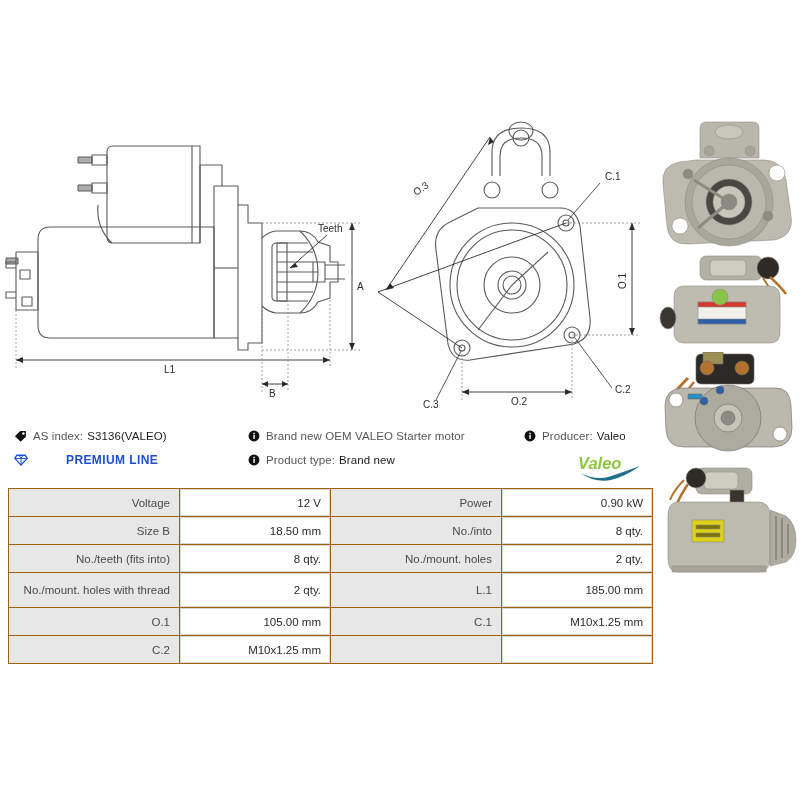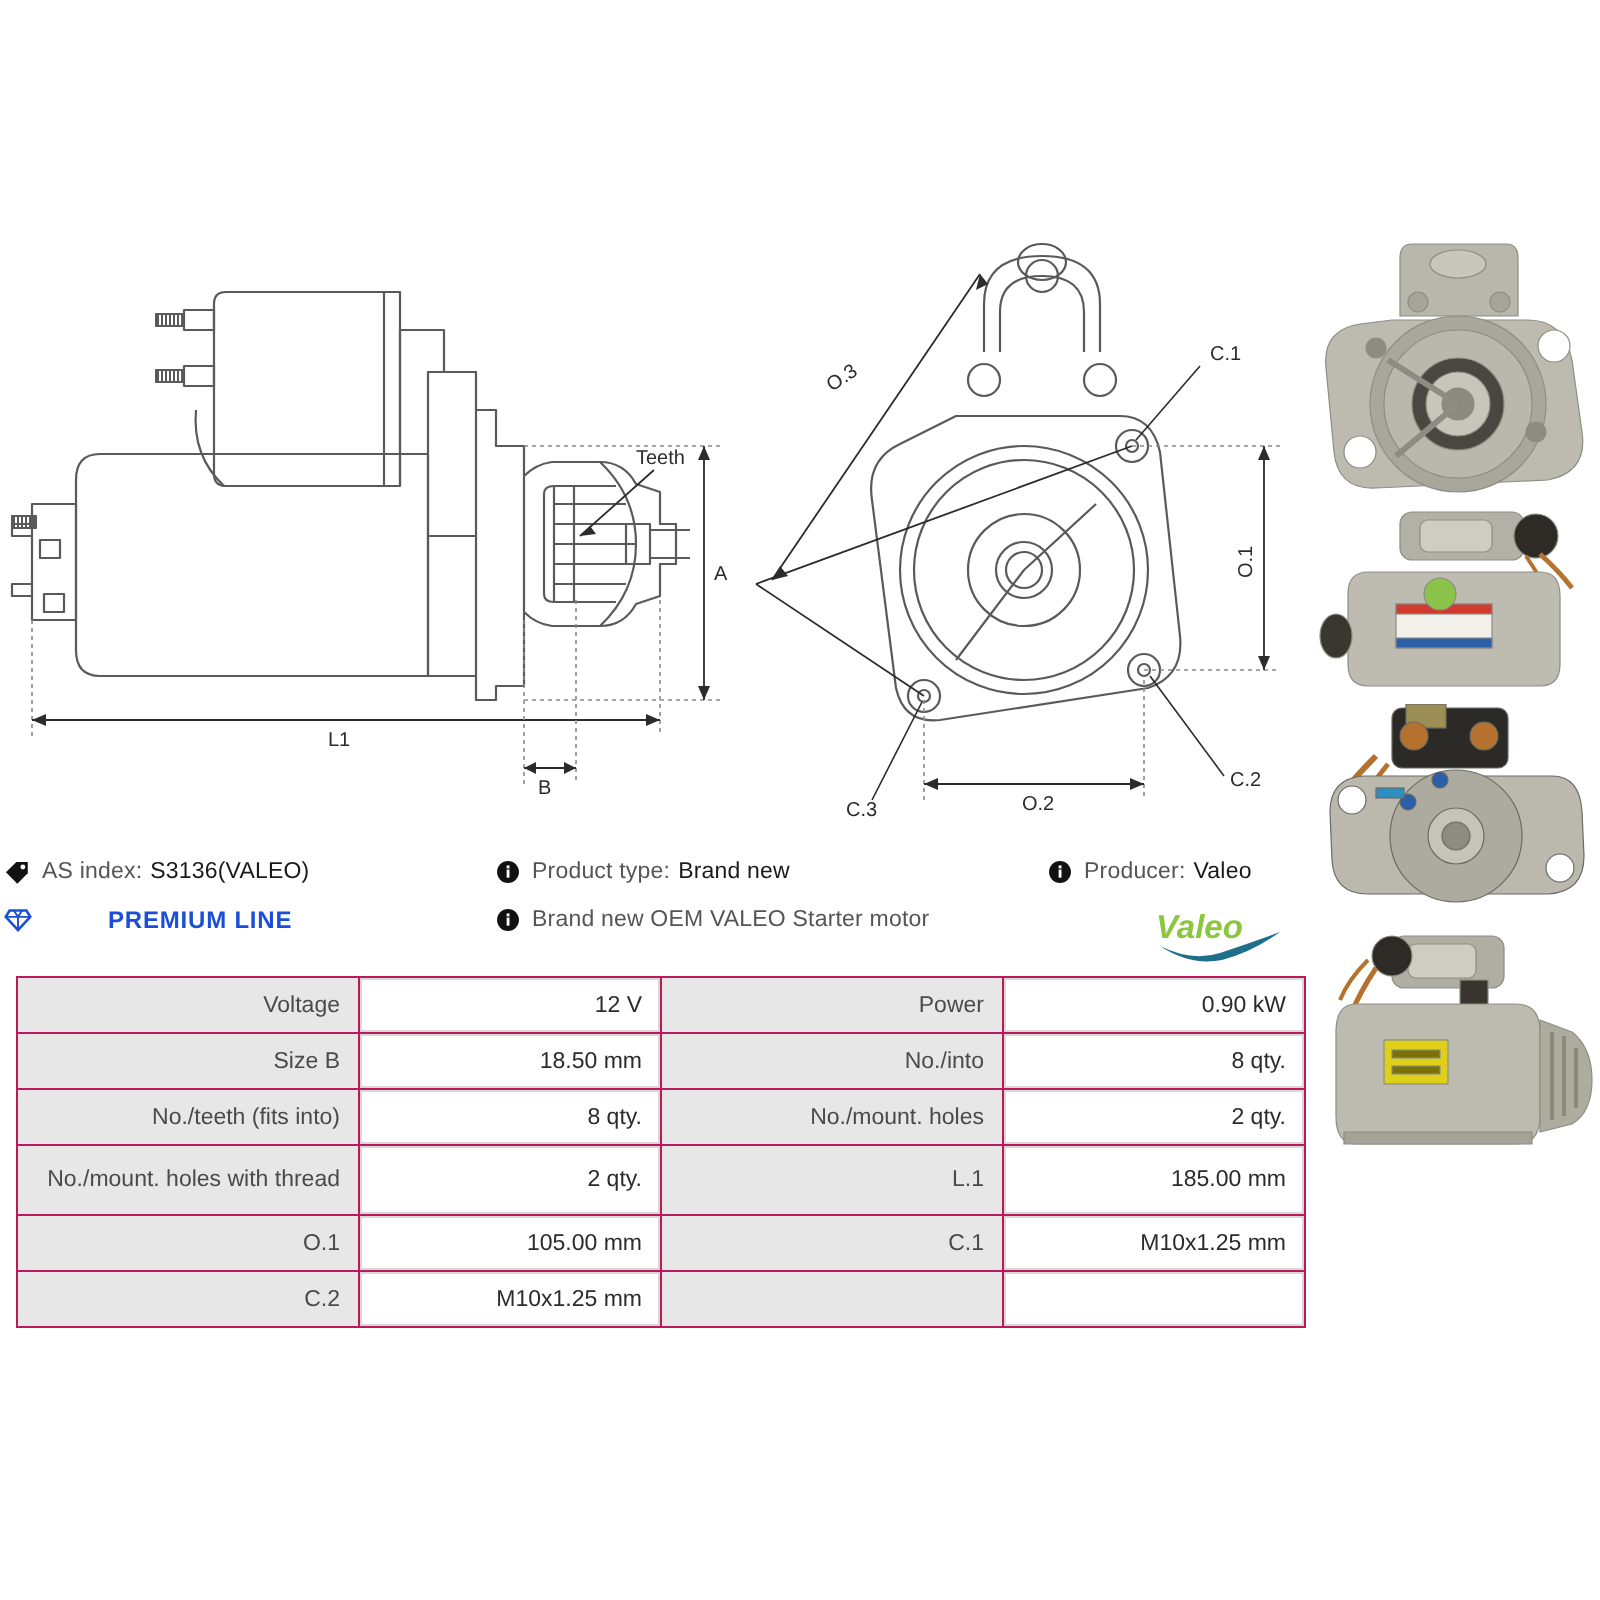--- a/index.html
+++ b/index.html
@@ -7,32 +7,32 @@
        font-family:"Liberation Sans","DejaVu Sans",sans-serif;color:#3c3c3c;}
 
   
   #drawings{position:absolute;left:0;top:0;width:660px;height:420px;}
   #photos{position:absolute;left:658px;top:118px;width:142px;height:570px;}
   .photo{position:absolute;left:0;width:142px;}
 
   
   #infobar{position:absolute;left:0;top:424px;width:660px;height:62px;}
   .info-col{position:absolute;top:0;}
-  .c1{left:2px;} .c2{left:248px;} .c3{left:524px;}
+  .c1{left:14px;} .c2{left:248px;} .c3{left:524px;}
   .info-line{display:flex;align-items:center;height:24px;white-space:nowrap;}
   .info-line .glyph{flex:0 0 auto;margin-right:6px;display:inline-flex;
        align-items:center;justify-content:center;}
   .info-txt{font-size:11.5px;color:#555;letter-spacing:.1px;}
   .info-txt b{color:#1a1a1a;font-weight:normal;}
   .premium{font-size:12px;font-weight:bold;color:#1c4fd8;letter-spacing:.4px;padding-left:32px;}
   #valeo-logo{position:absolute;left:576px;top:452px;width:70px;height:30px;}
 
   
   #spec{position:absolute;left:8px;top:488px;width:640px;
-        border-collapse:separate;border-spacing:1px 1px;background:#be185d;
+        border-collapse:separate;border-spacing:1px 1px;background:#a16207;
         table-layout:fixed;}
   #spec td{font-size:11.5px;padding:4px 8px;height:17px;vertical-align:middle;}
   #spec td.lbl{background:#e7e7e7;text-align:right;color:#4a4a4a;}
   #spec td.val{background:#fff;text-align:right;color:#2b2b2b;
                border:1px solid #d8d8d8;margin-top:27px;}
   #spec td.lbl{border:1px solid #e7e7e7;}
   .col-l{width:170px;} .col-v{width:150px;}
   .tall{height:34px;}
   .wrap{white-space:normal;line-height:1.25;}
 </style>
@@ -313,32 +313,32 @@
 
   <div class="info-col c2">
     <div class="info-line">
       <span class="glyph">
         <svg width="12" height="12" viewBox="0 0 16 16">
           <circle cx="8" cy="8" r="7.3" fill="#111"></circle>
           <rect x="7.1" y="6.4" width="1.9" height="5.4" fill="#fff"></rect>
           <rect x="7.1" y="3.6" width="1.9" height="2" fill="#fff"></rect>
         </svg>
       </span>
-      <span class="info-txt">Product type:</span>
-      <span class="info-txt" style="margin-left:4px"><b>Brand new</b></span>
+      <span class="info-txt">Brand new OEM VALEO Starter motor</span>
     </div>
     <div class="info-line">
       <span class="glyph">
         <svg width="12" height="12" viewBox="0 0 16 16">
           <circle cx="8" cy="8" r="7.3" fill="#111"></circle>
           <rect x="7.1" y="6.4" width="1.9" height="5.4" fill="#fff"></rect>
           <rect x="7.1" y="3.6" width="1.9" height="2" fill="#fff"></rect>
         </svg>
       </span>
-      <span class="info-txt">Brand new OEM VALEO Starter motor</span>
+      <span class="info-txt">Product type:</span>
+      <span class="info-txt" style="margin-left:4px"><b>Brand new</b></span>
     </div>
   </div>
 
   <div class="info-col c3">
     <div class="info-line">
       <span class="glyph">
         <svg width="12" height="12" viewBox="0 0 16 16">
           <circle cx="8" cy="8" r="7.3" fill="#111"></circle>
           <rect x="7.1" y="6.4" width="1.9" height="5.4" fill="#fff"></rect>
           <rect x="7.1" y="3.6" width="1.9" height="2" fill="#fff"></rect>

